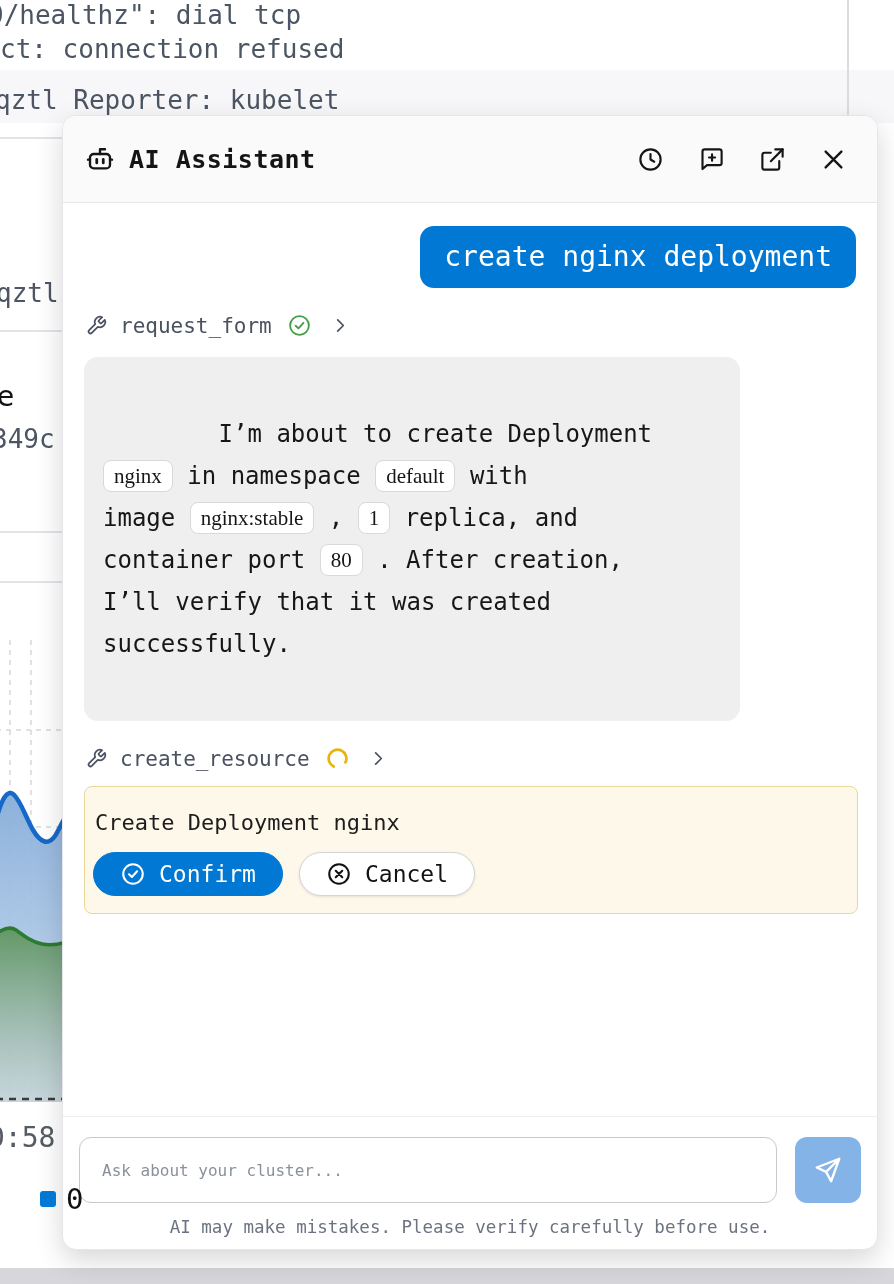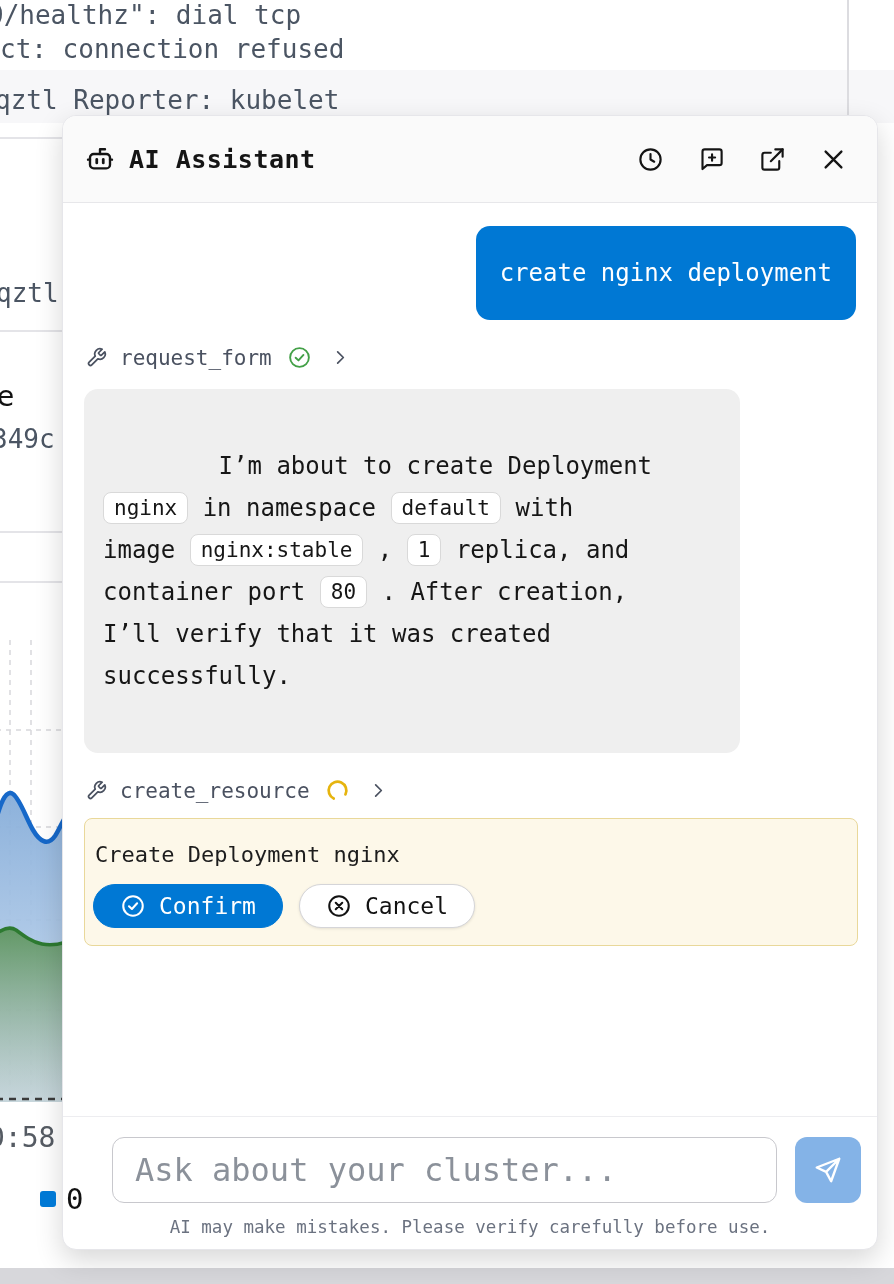--- a/index.html
+++ b/index.html
@@ -25,40 +25,40 @@
            background:#fff; border:1px solid #e6e6ea; border-radius:14px;
            box-shadow:0 10px 28px rgba(0,0,0,0.16); display:flex; flex-direction:column; z-index:10; }
   .panel-header { height:87px; flex:0 0 87px; background:#fafafa; border-bottom:1px solid #e7e7ea;
                   border-radius:13px 13px 0 0; display:flex; align-items:center; padding:0 30px 0 22px; }
   .panel-title { font-size:25px; font-weight:bold; color:#151515; margin-left:14px; letter-spacing:0.5px; }
   .header-actions { margin-left:auto; display:flex; align-items:center; gap:34px; }
   .icon-btn { background:none; border:none; cursor:pointer; display:flex; align-items:center; justify-content:center; padding:0; }
 
   .chat { flex:1 1 auto; padding:23px 21px 0 21px; overflow:hidden; }
   .user-bubble { margin-left:auto; width:max-content; max-width:90%; background:var(--primary-blue);
-                 color:#fff; font-size:24px; line-height:30px; padding:32px 24px; border-radius:14px; }
+                 color:#fff; font-size:28px; line-height:30px; padding:16px 24px; border-radius:14px; }
   .tool-row { display:flex; align-items:center; gap:13px; margin:25px 0 0 2px; color:#4a5160; font-size:21px; }
   .tool-name { color:#4a5160; }
   .assistant-card { margin-top:19px; width:656px; background:#efefef; border-radius:14px;
                     padding:14px 19px; font-size:24px; line-height:42px; color:#161616; white-space:pre-wrap; }
   .chip { display:inline-block; background:#fff; border:1px solid #d9d9d9; border-radius:8px;
-          padding:0 10px; font-size:21px; line-height:30px; vertical-align:1px; white-space:nowrap; }
+          padding:0 10px; font-size:21px; line-height:30px; vertical-align:1px; white-space:nowrap;font-family:Liberation Serif, serif; }
   .confirm-card { margin-top:15px; width:774px; background:var(--confirm-bg); border:1px solid var(--confirm-border);
                   border-radius:8px; padding:17px 8px; }
   .confirm-title { font-size:22px; color:#1d1d1d; margin:6px 0 17px 2px; }
   .btn-row { display:flex; gap:16px; }
   .btn { display:flex; align-items:center; gap:13px; font-family:"DejaVu Sans Mono", monospace;
          font-size:23px; border-radius:24px; padding:8px 26px; cursor:pointer; }
   .btn-confirm { background:var(--primary-blue); color:#fff; border:1px solid var(--primary-blue); }
   .btn-cancel { background:#fff; color:#121212; border:1px solid #d5d5d8; box-shadow:0 1px 3px rgba(0,0,0,0.10); }
 
   .panel-footer { flex:0 0 auto; border-top:1px solid #ededf0; padding:20px 16px 12px; }
   .input-row { display:flex; align-items:center; gap:18px; }
   .ask-input { flex:1; height:66px; border:1.5px solid #c8c8cd; border-radius:12px; background:#fff;
-               font-family:"DejaVu Sans Mono", monospace; font-size:32px; color:#333; padding:0 22px; outline:none;margin-left:33px; }
+               font-family:"DejaVu Sans Mono", monospace; font-size:16px; color:#333; padding:0 22px; outline:none; }
   .ask-input::placeholder { color:#8b919a; }
   .send-btn { width:66px; height:66px; flex:0 0 66px; border:none; border-radius:12px;
               background:var(--send-disabled-blue); display:flex; align-items:center; justify-content:center; cursor:pointer; }
   .disclaimer { text-align:center; color:#6b7280; font-size:17.5px; margin-top:14px; }
 </style>
 </head>
 <body>
 
 <div class="screen">
 

